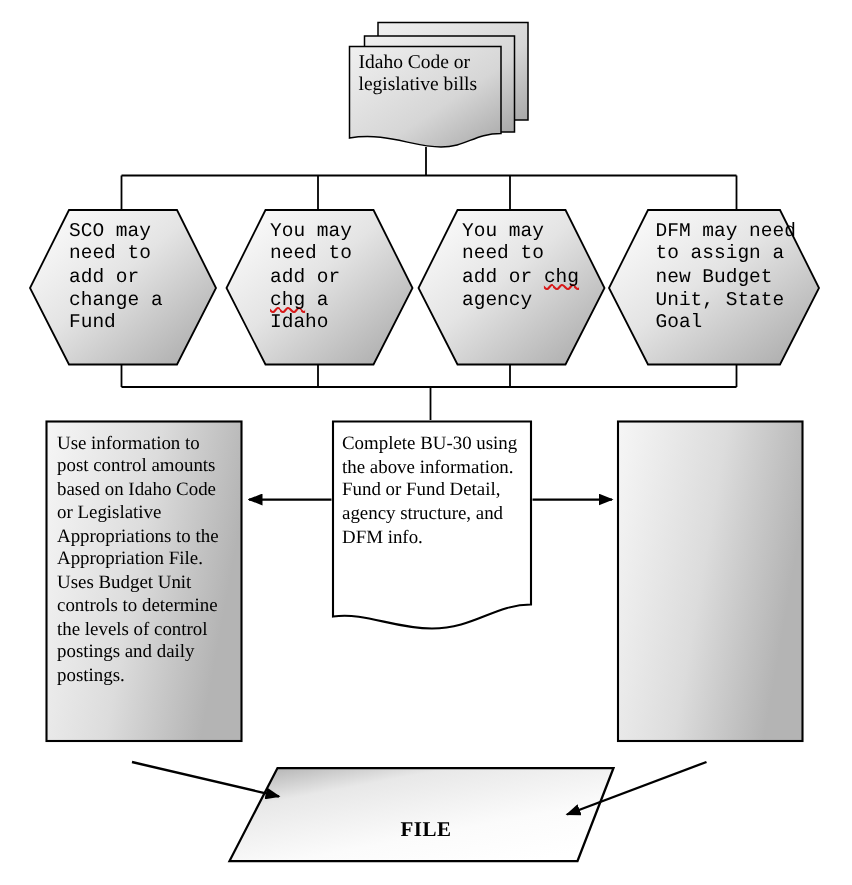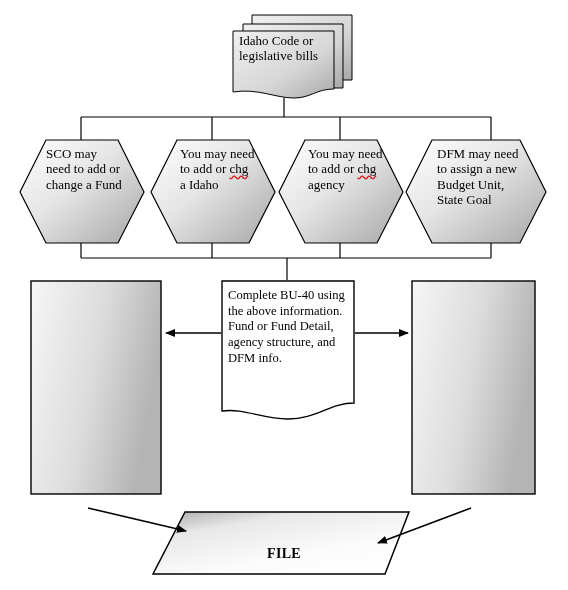--- a/index.html
+++ b/index.html
@@ -41,20 +41,21 @@
     left: 239px;
     top: 33px;
     width: 92px;
     font-size: 13px;
   }
 
   
   .hex-text {
     font-size: 13px;
     line-height: 1.18;
+    font-family: Liberation Mono, monospace;
   }
   #hex-0-text { left: 46px;  top: 146px; width: 78px; }
   #hex-1-text { left: 180px; top: 146px; width: 76px; }
   #hex-2-text { left: 308px; top: 146px; width: 78px; }
   #hex-3-text { left: 437px; top: 146px; width: 94px; }
 
   .spell-error {
     text-decoration: underline wavy #d81818;
     text-decoration-skip-ink: none;
   }
@@ -174,21 +175,22 @@
   <div class="node-text" id="doc-source-text">Idaho Code or legislative bills</div>
 
   <div class="node-text hex-text" id="hex-0-text">SCO may need to add or change a Fund</div>
 
   <div class="node-text hex-text" id="hex-1-text"><span>You may need to add or </span><span class="spell-error">chg</span><span> a Idaho</span></div>
 
   <div class="node-text hex-text" id="hex-2-text"><span>You may need to add or </span><span class="spell-error">chg</span><span> agency</span></div>
 
   <div class="node-text hex-text" id="hex-3-text">DFM may need to assign a new Budget Unit, State Goal</div>
 
+  <div class="node-text box-text" id="box-left-text">Use information to post control amounts based on Idaho Code or Legislative Appropriations to the Appropriation File.  Uses Budget Unit controls to determine the levels of control postings and daily postings.</div>
 
-  <div class="node-text box-text" id="doc-bu20-text">Complete BU-40 using the above information.  Fund or Fund Detail, agency structure, and DFM info.</div>
+  <div class="node-text box-text" id="doc-bu20-text">Complete BU-30 using the above information.  Fund or Fund Detail, agency structure, and DFM info.</div>
 
 
   <div class="node-text" id="parallelogram-text">
     <div>FILE</div>
   </div>
 
 </div>
 
 </body></html>

